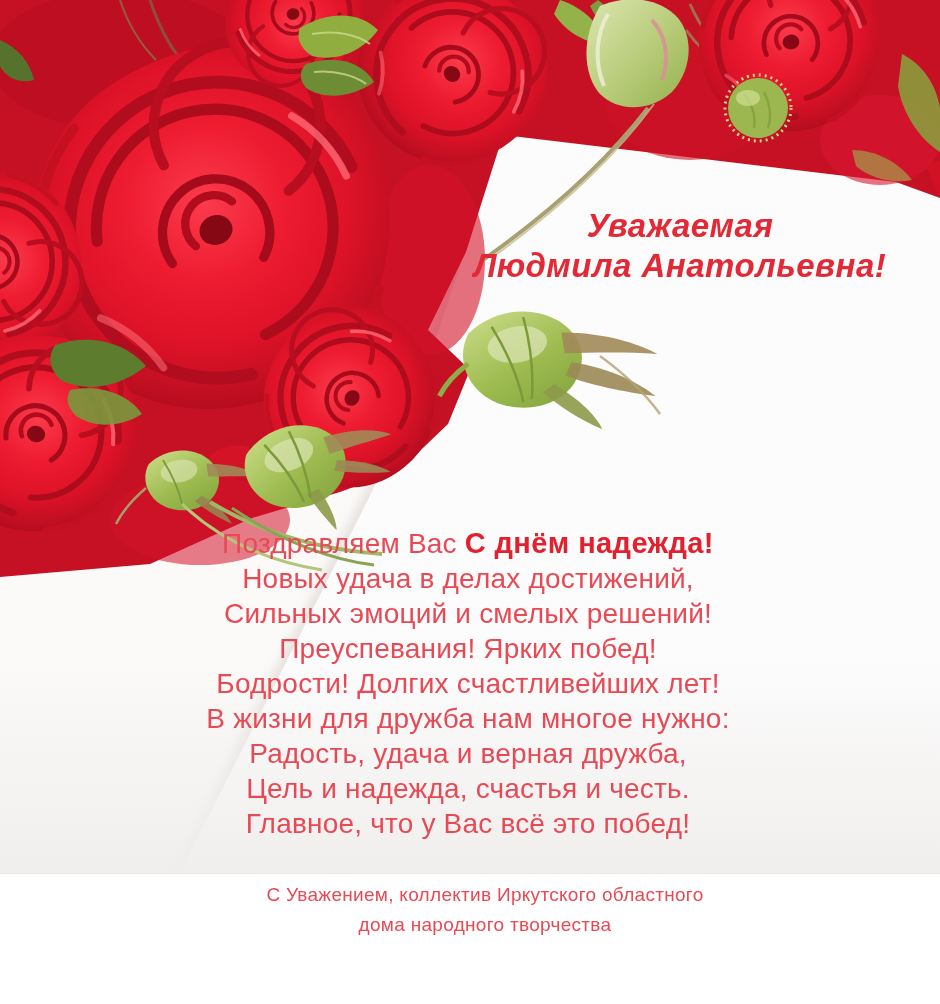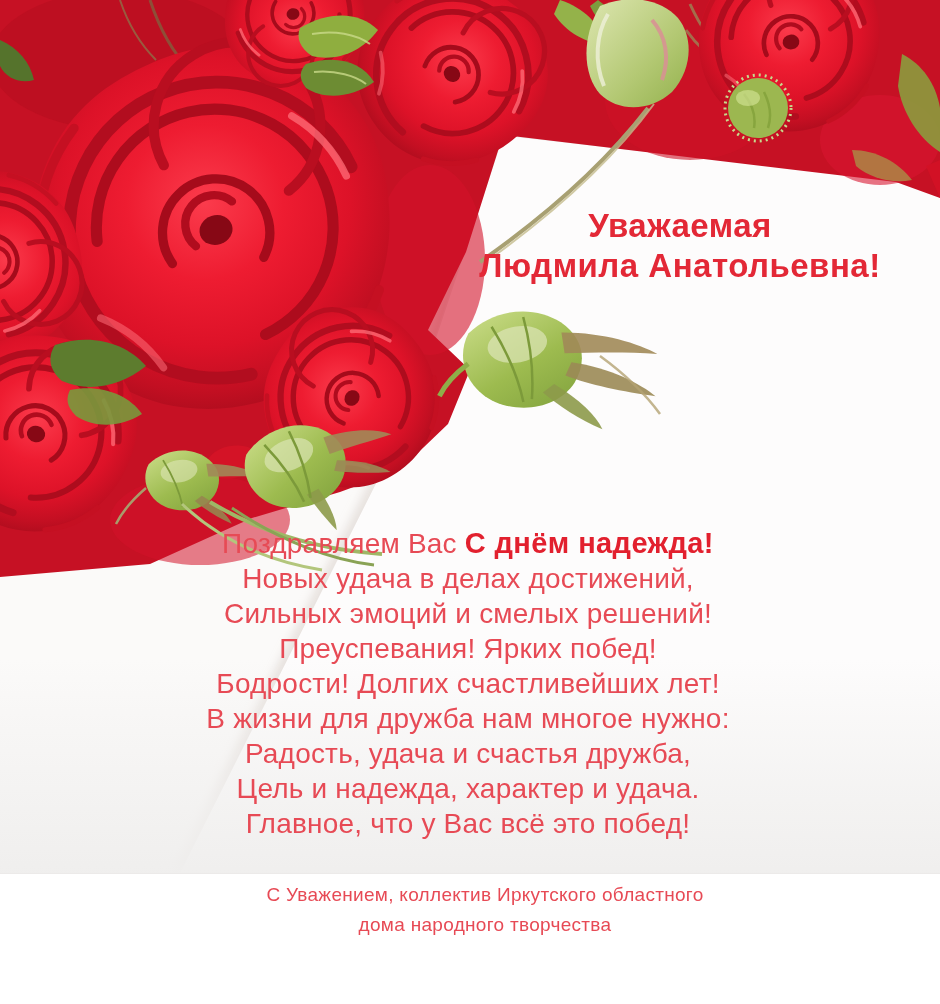--- a/index.html
+++ b/index.html
@@ -13,21 +13,21 @@
     font-family:"Liberation Sans",sans-serif;
   }
   .photo-area{
     position:absolute;left:0;top:0;width:940px;height:873px;
     background:#fbfaf9;border-bottom:1px solid #eceae9;
   }
   .photo-area svg{position:absolute;left:0;top:0;width:100%;height:100%;display:block;}
   .greeting{
     position:absolute;left:420px;top:206px;width:520px;z-index:3;
     text-align:center;color:var(--header-red);
-    font-size:33px;line-height:40px;font-weight:bold;letter-spacing:.5px;
+    font-size:33px;line-height:40px;font-weight:bold;letter-spacing:.5px;font-style:italic;
   }
   .poem{
     position:absolute;left:0;top:526px;width:936px;z-index:3;
     text-align:center;color:var(--poem-red);
     font-size:28px;line-height:35px;letter-spacing:.2px;
   }
   .poem .opening-bold{
     font-weight:bold;color:var(--bold-red);font-size:29px;letter-spacing:.4px;
   }
   .signature{
@@ -180,22 +180,22 @@
     <div>Людмила Анатольевна!</div>
   </div>
 
   <div class="poem">
     <div class="poem-line"><span>Поздравляем Вас </span><span class="opening-bold">С днём надежда!</span></div>
     <div class="poem-line">Новых удача в делах достижений,</div>
     <div class="poem-line">Сильных эмоций и смелых решений!</div>
     <div class="poem-line">Преуспевания! Ярких побед!</div>
     <div class="poem-line">Бодрости! Долгих счастливейших лет!</div>
     <div class="poem-line">В жизни для дружба нам многое нужно:</div>
-    <div class="poem-line">Радость, удача и счастья дружба,</div>
-    <div class="poem-line">Цель и надежда, характер и удача.</div>
+    <div class="poem-line">Радость, удача и верная дружба,</div>
+    <div class="poem-line">Цель и надежда, счастья и честь.</div>
     <div class="poem-line">Главное, что у Вас всё это побед!</div>
   </div>
 
   <div class="signature">
     <div>С Уважением, коллектив Иркутского областного</div>
     <div>дома народного творчества</div>
   </div>
 
 </div>
 

